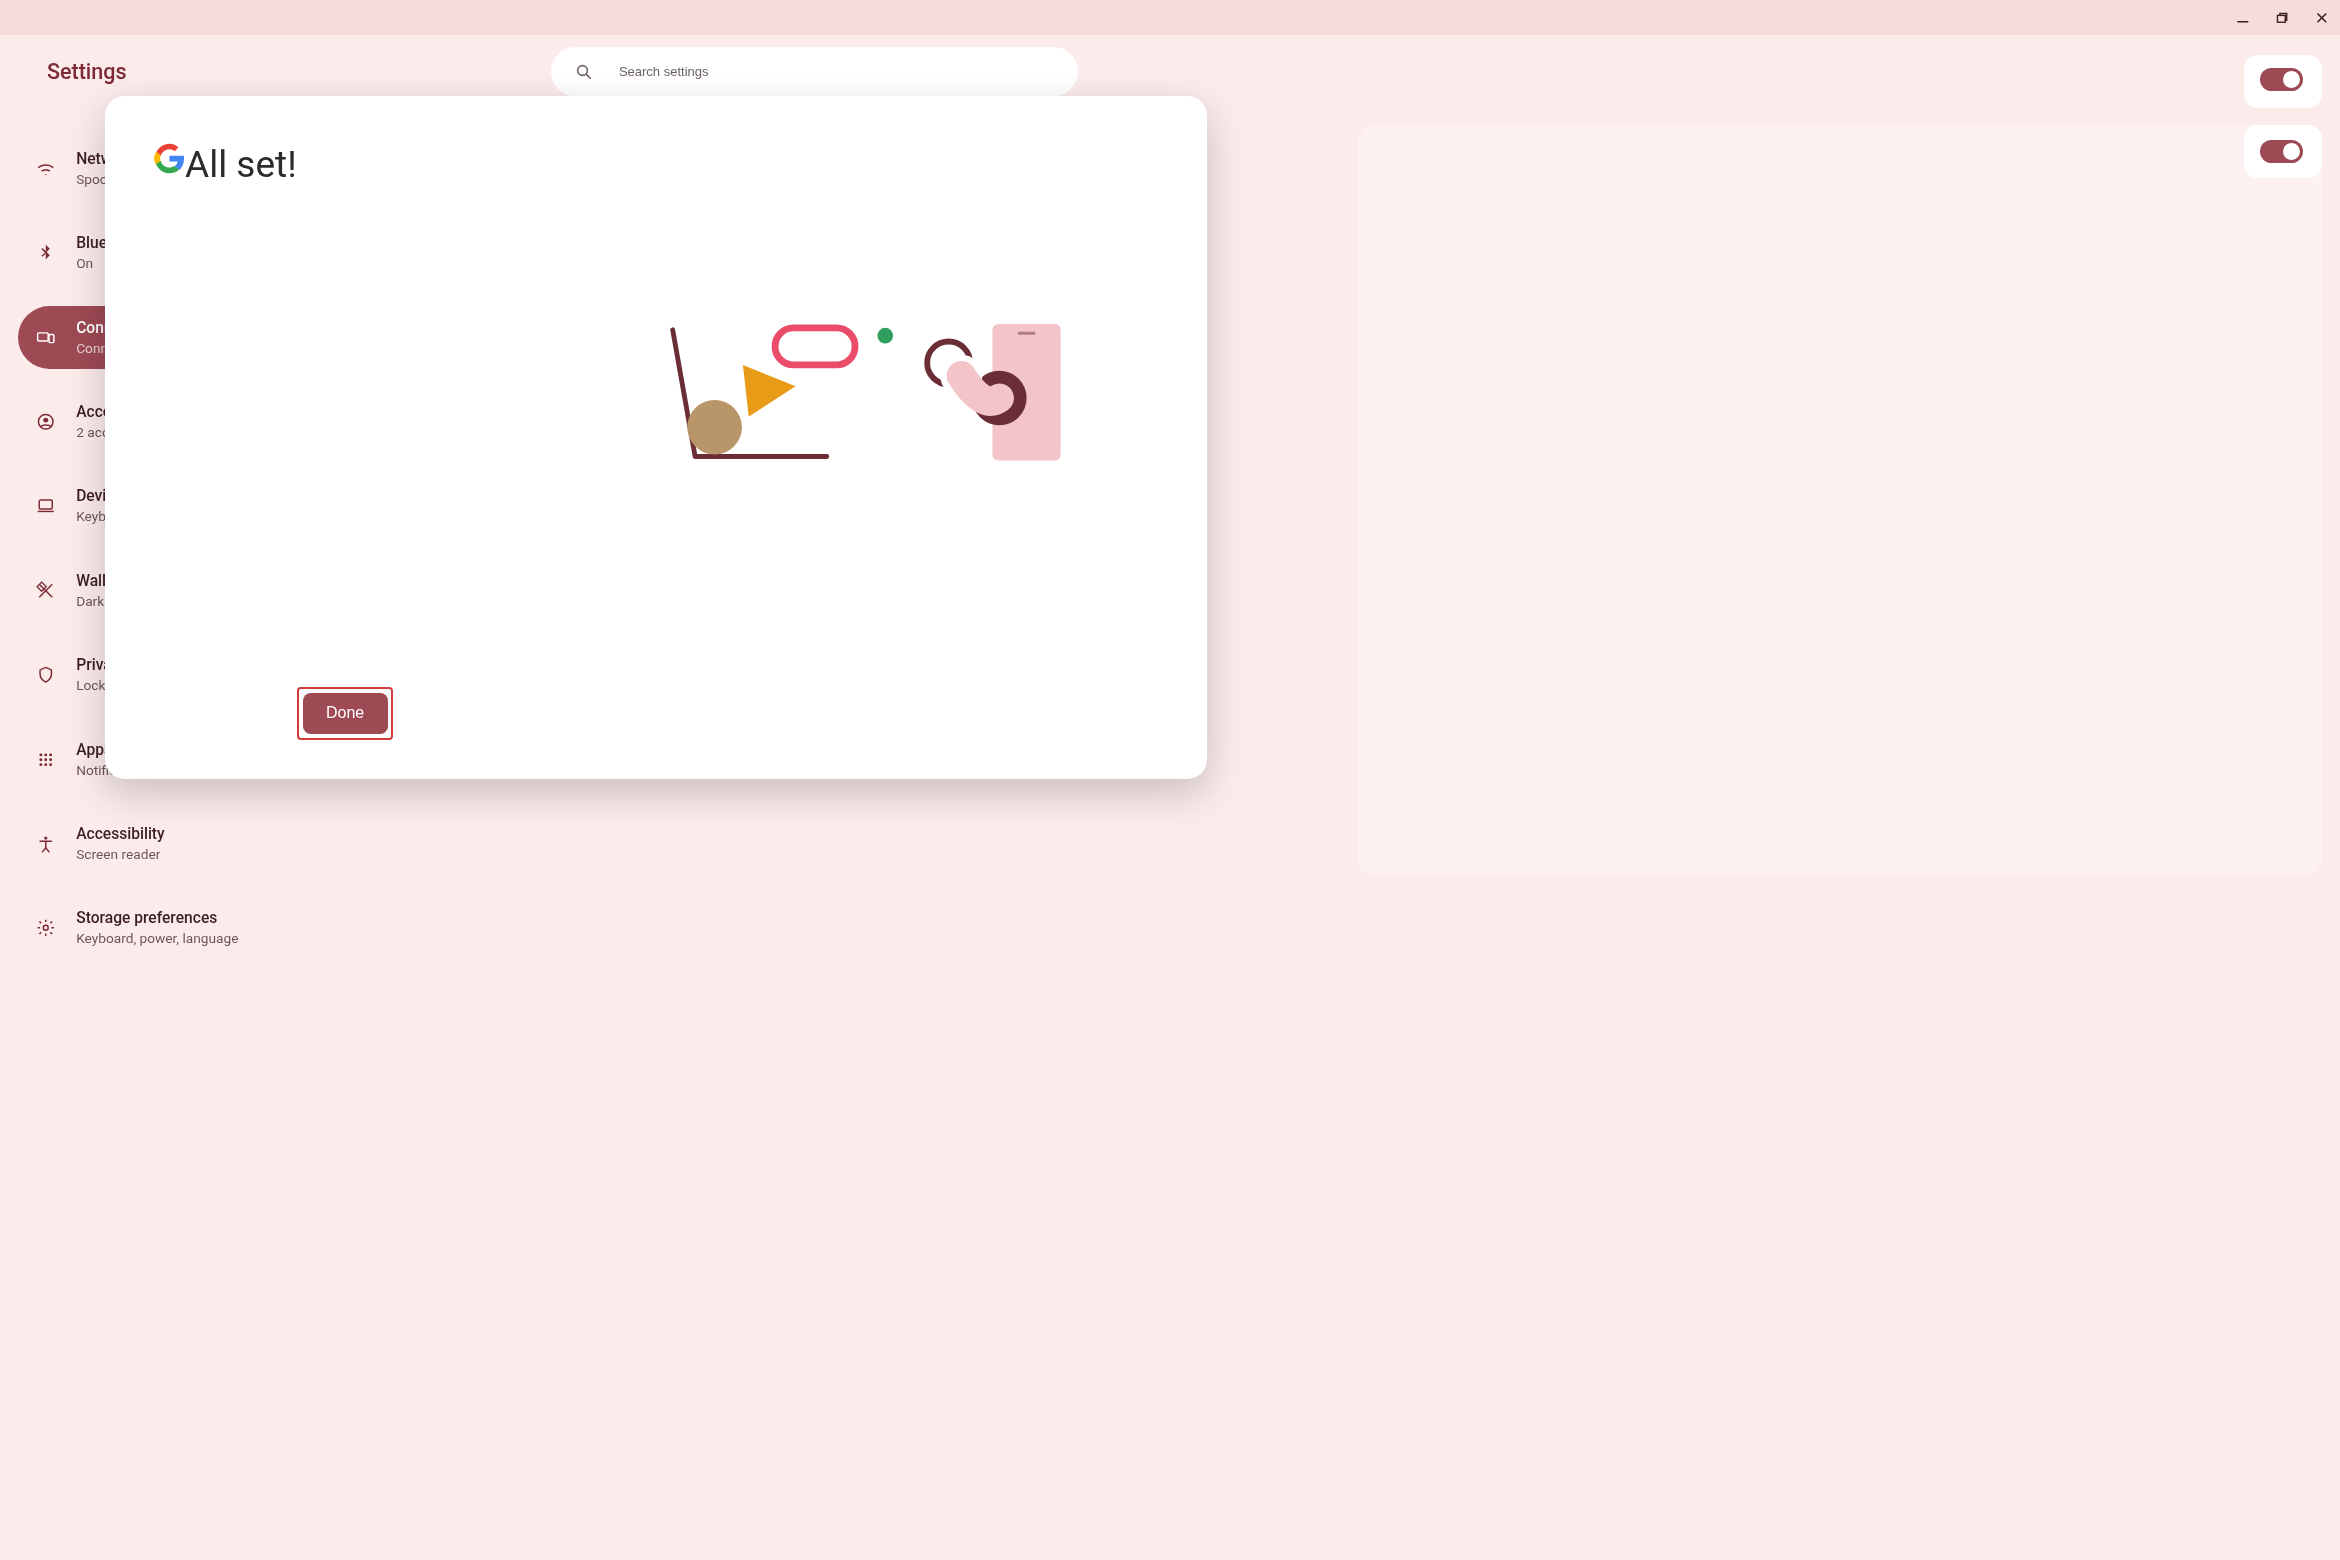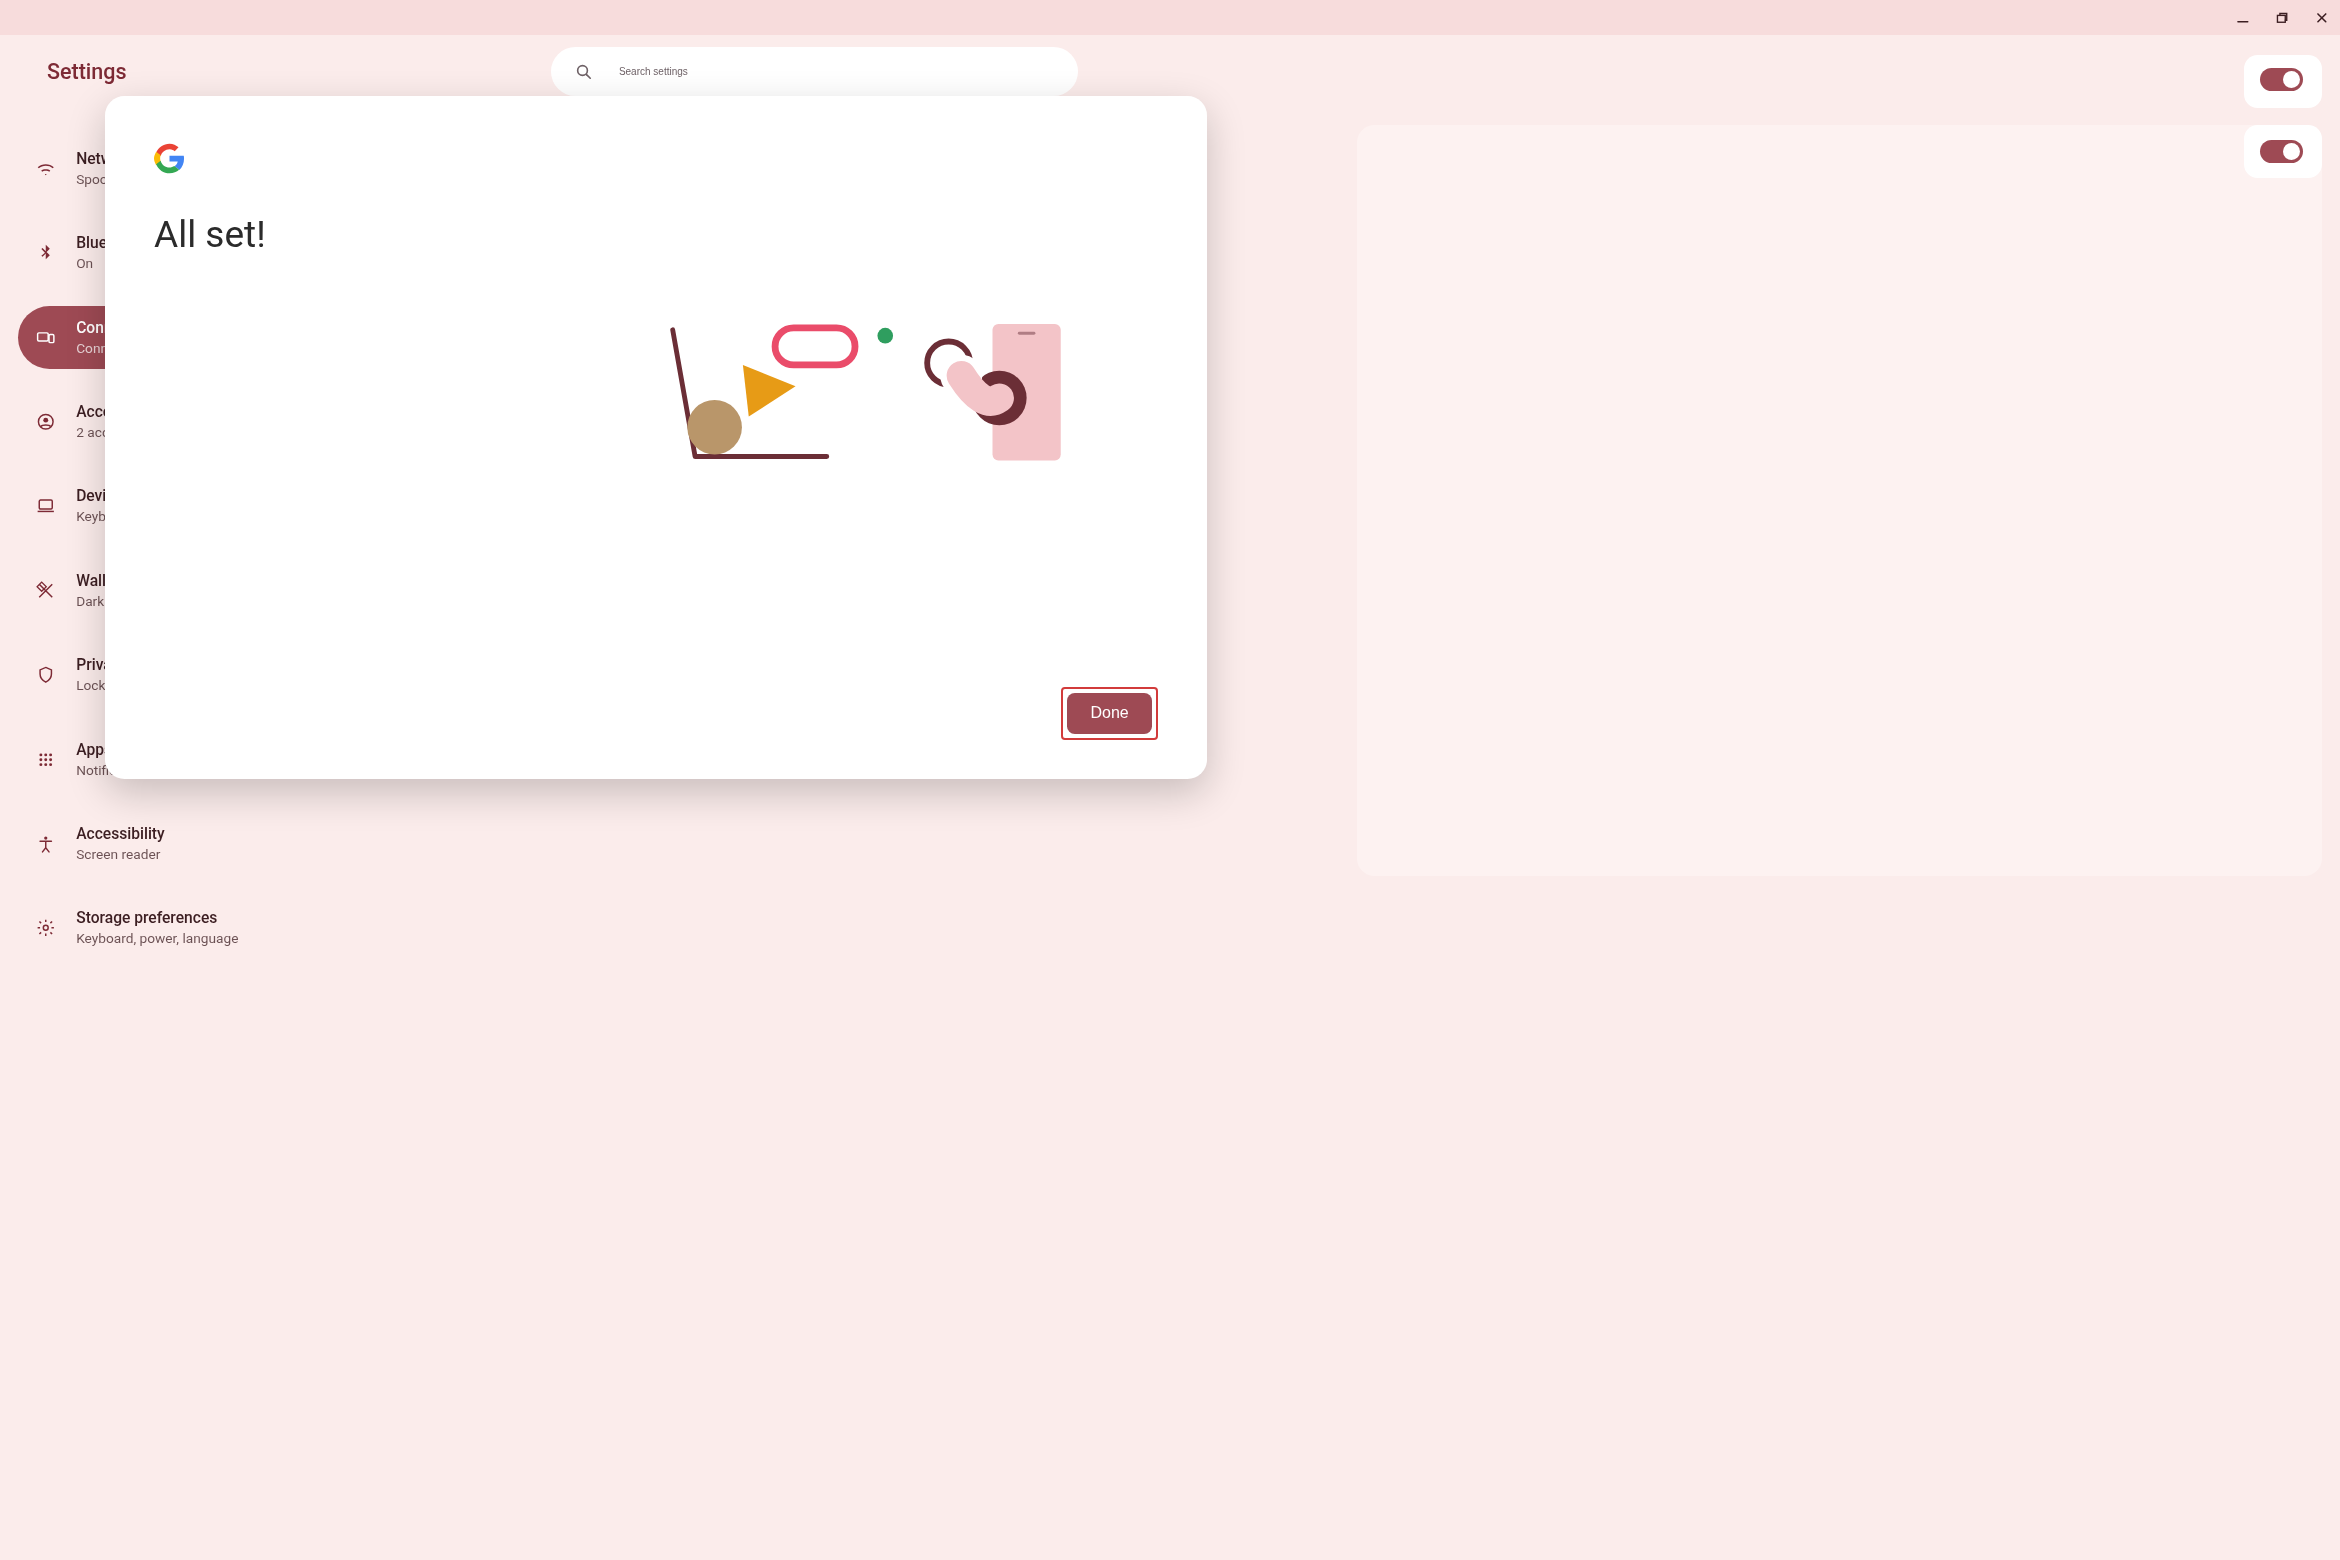--- a/index.html
+++ b/index.html
@@ -47,21 +47,21 @@
     background: #fff;
     border-radius: 31px;
     display: flex;
     align-items: center;
     padding: 0 23.4px;
     gap: 25px;
     color: #6e6166;
   }
   .search-pill input {
     border: none; outline: none; flex: 1;
-    font-size: 10px; background: transparent;
+    font-size: 13px; background: transparent;
     color: #3c1e22;
   }
   .search-pill input::placeholder { color: #6e6166; }
   
   .content {
     display: flex;
     height: calc(100% - 108px);
   }
   .sidebar {
     width: 332px;
@@ -132,21 +132,21 @@
   .modal {
     position: absolute;
     left: 105px;
     top: 96px;
     width: 1102px;
     height: 683px;
     background: #fff;
     border-radius: 19.5px;
     box-shadow: 0 13.7px 39px rgba(0,0,0,0.20);
     padding: 47px 49px 39px 49px;
-    display: flex; flex-direction: column;
+    display: flex; flex-direction: row;
   }
   .google-logo { width: 31px; height: 31px; margin-bottom: 39px; }
   .modal h1 { font-size: 37px; font-weight: 400; color: #2b2b2b; margin-bottom: 21.5px; }
   .modal p { font-size: 16.6px; color: #444; max-width: 322px; line-height: 1.45; }
   .modal p .link { color: #9e4a54; }
   .modal .illus {
     position: absolute;
     left: 546px; top: 226px;
     width: 410px; height: 156px;
   }

